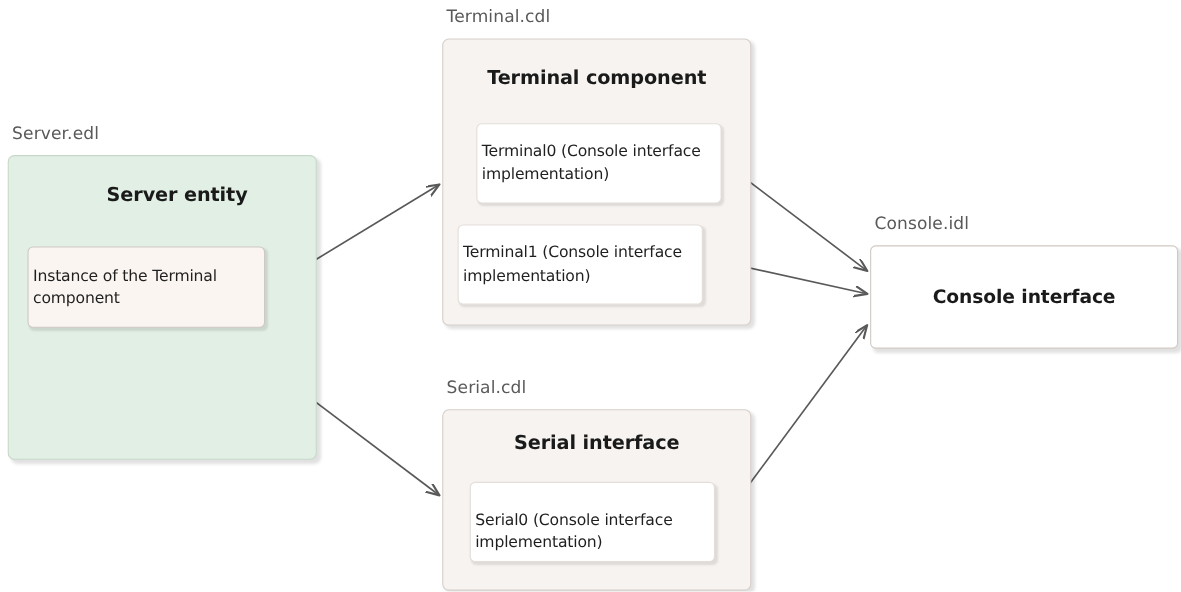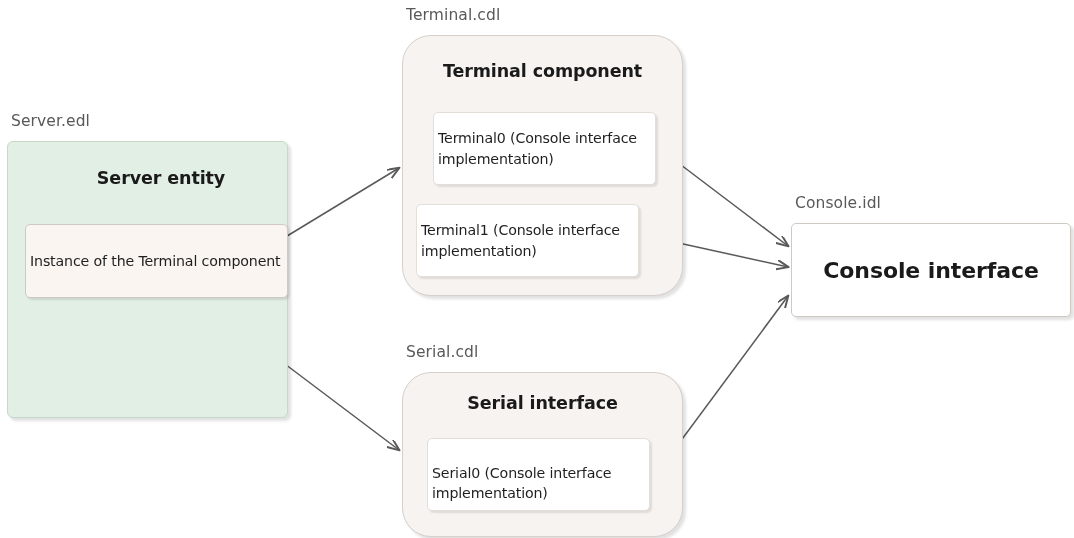--- a/index.html
+++ b/index.html
@@ -40,21 +40,20 @@
     border-radius: 6px;
     box-shadow: 3px 3px 3px rgba(0,0,0,0.12);
   }
   .group-box.entity {
     background: #e2efe4;
     border-color: #c6d9c9;
   }
   .group-box.component {
     background: #f7f3f0;
     border-color: #d6cfca;
-    border-radius: 29px;
   }
   .group-title {
     position: absolute;
     left: 0;
     right: 0;
     text-align: center;
     font-family: "DejaVu Sans", sans-serif;
     font-weight: bold;
     font-size: 17.5px;
     color: #1a1a1a;
@@ -92,21 +91,21 @@
     border: 1px solid #cfc9c4;
     border-radius: 5px;
     box-shadow: 3px 3px 3px rgba(0,0,0,0.12);
     display: flex;
     align-items: center;
     justify-content: center;
   }
   .iface-title {
     font-family: "DejaVu Sans", sans-serif;
     font-weight: bold;
-    font-size: 22px;
+    font-size: 17px;
     color: #1a1a1a;
     letter-spacing: -0.1px;
   }
 </style>
 </head>
 <body>
 
 <div id="canvas">
 
   <svg class="edge-layer" viewBox="0 0 1074 538" width="1074" height="538">
@@ -125,21 +124,21 @@
     <line x1="656" y1="238" x2="788" y2="267" stroke="#595959" stroke-width="1.5" marker-end="url(#arrowhead)"></line>
 
     <line x1="654" y1="477" x2="788" y2="296" stroke="#595959" stroke-width="1.5" marker-end="url(#arrowhead)"></line>
   </svg>
 
   <div class="file-label" style="left:11px; top:112px;">Server.edl</div>
 
   <div class="group-box entity" style="left:7px; top:141px; width:281px; height:277px;">
     <div class="group-title" style="top:26px;margin-left:27px;">Server entity</div>
 
-    <div class="inner-box cream" style="left:17px; top:82px; width:263px; height:74px;">
+    <div class="inner-box cream" style="left:17px; top:82px; width:216px; height:74px;">
       <div class="inner-text">Instance of the Terminal component</div>
     </div>
 
   </div>
 
   <div class="file-label" style="left:406px; top:6px;">Terminal.cdl</div>
 
   <div class="group-box component" style="left:402px; top:35px; width:281px; height:261px;">
     <div class="group-title" style="top:25px;">Terminal component</div>
 

